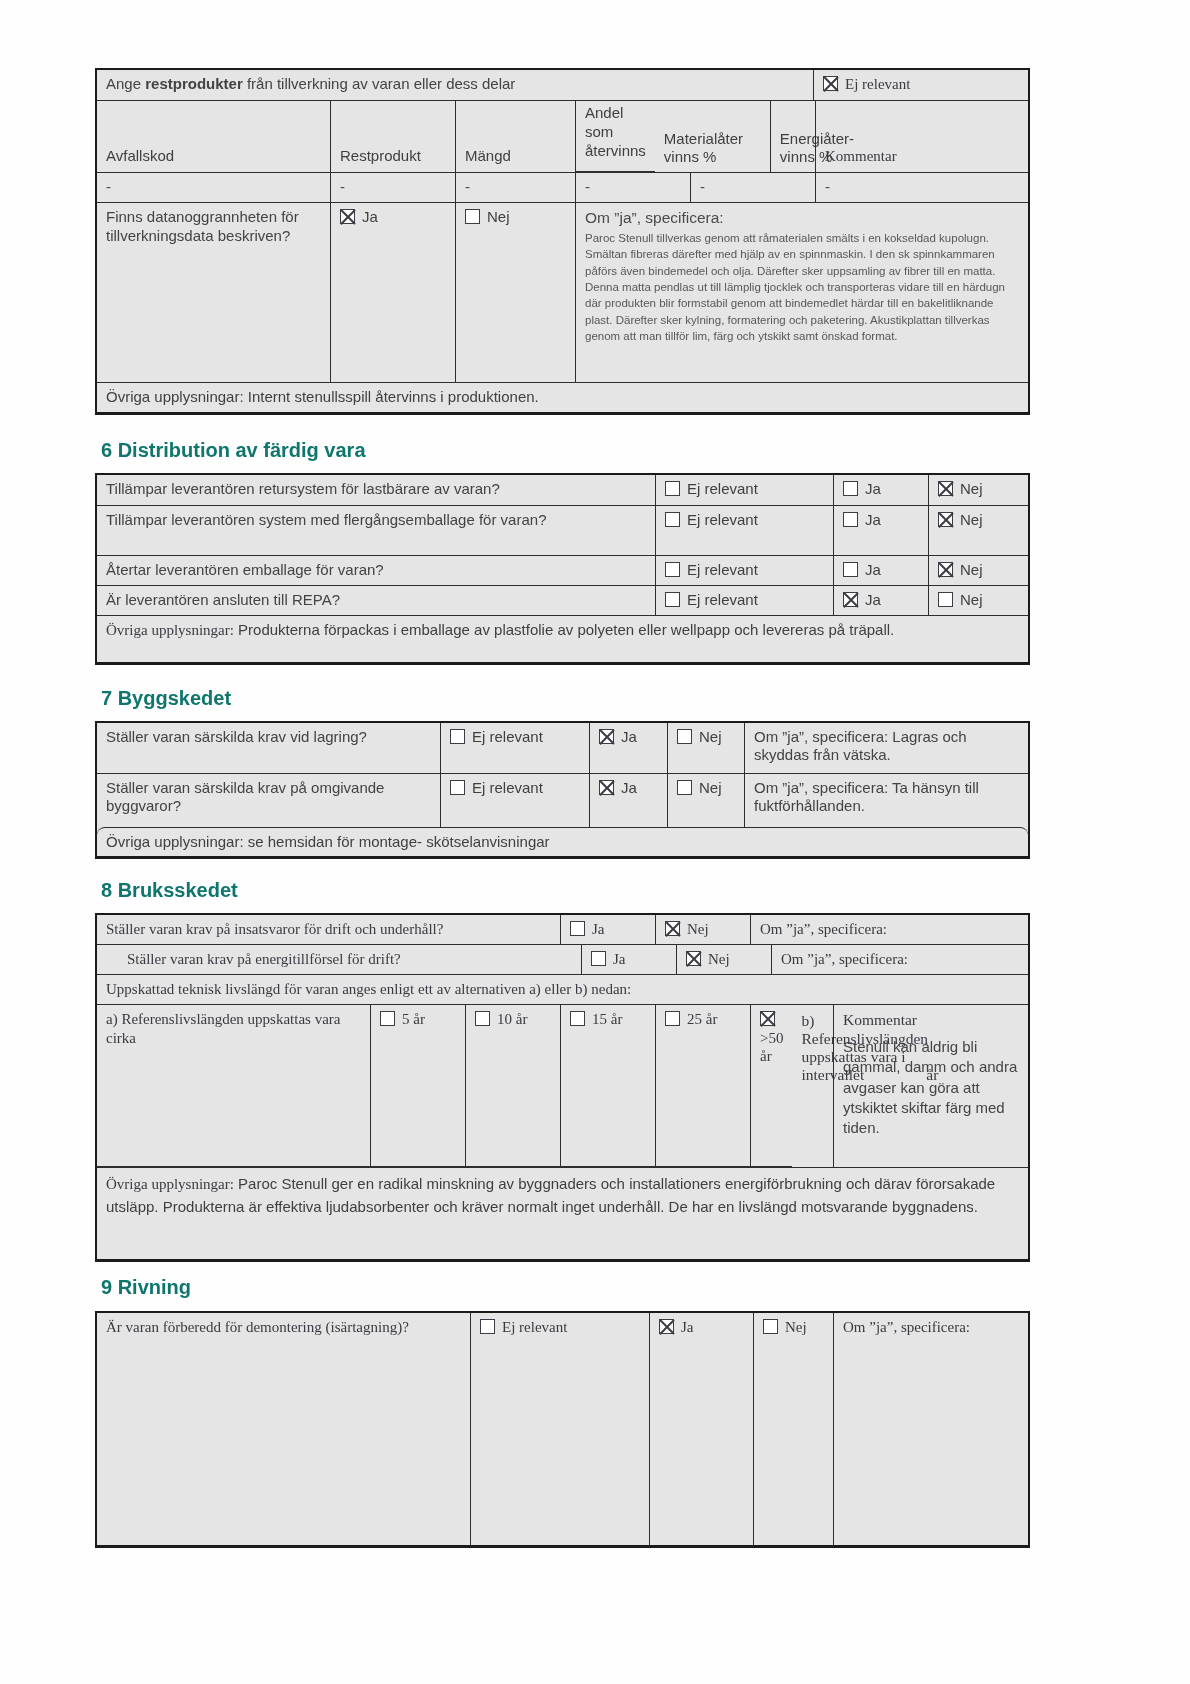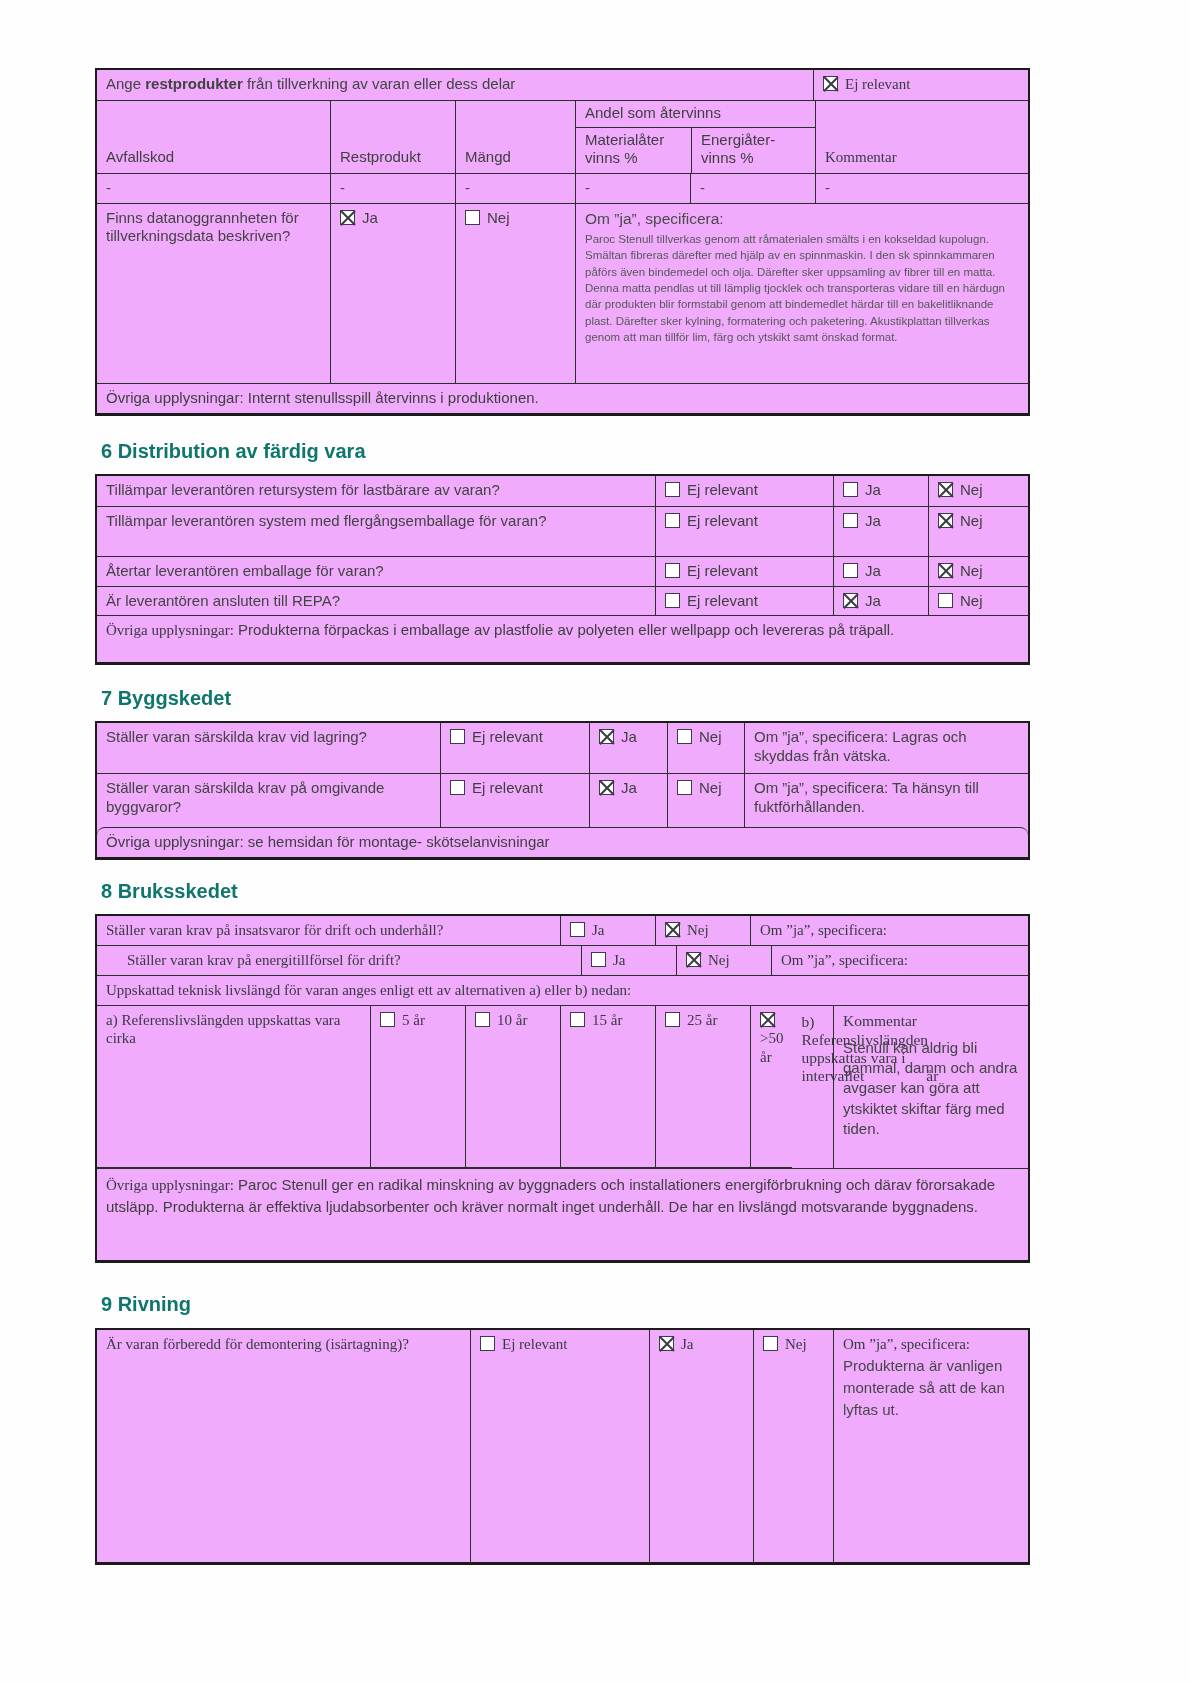--- a/index.html
+++ b/index.html
@@ -5,50 +5,50 @@
   * { box-sizing: border-box; margin: 0; padding: 0; }
   html,body { background:#ffffff; }
   body {
     width:1190px; height:1684px;
     font-family:"Liberation Sans", sans-serif;
     color:#3f3f3f;
   }
   .page { position:relative; width:1190px; height:1684px; background:#fefefe; overflow:hidden; }
   .content { position:absolute; left:95px; top:68px; width:935px; }
 
-  .tbl { border:2px solid #1b1b1b; border-bottom-width:3px; background:#f0abfc; }
+  .tbl { border:2px solid #1b1b1b; border-bottom-width:3px; background:#e5e5e5; }
   .row { display:grid; border-top:1px solid #2e2e2e; }
   .row.first { border-top:none; }
   .cell { padding:5px 9px; border-left:1px solid #2e2e2e; font-size:15px; line-height:1.25; }
   .row > .cell:first-child { border-left:none; }
 
   .serif { font-family:"Liberation Serif", serif; color:#3a3a42; }
 
   .h { font-family:"Liberation Sans", sans-serif; font-weight:bold; font-size:20px; color:#0f766e; }
   .h6 { margin:24px 0 11px 6px; }
   .h7 { margin:22px 0 11px 6px; }
   .h8 { margin:20px 0 11px 6px; }
-  .h9 { margin:30px 0 12px 6px; }
+  .h9 { margin:14px 0 12px 6px; }
 
   .cb {
     display:inline-block; width:15px; height:15px;
     border:1.5px solid #3c3c44; background:#fff;
     position:relative; margin-right:7px; vertical-align:-2px; flex:none;
   }
   .cb.checked::before, .cb.checked::after {
     content:""; position:absolute; left:5.6px; top:-3px;
     width:1.6px; height:20px; background:#3c3c44;
   }
   .cb.checked::before { transform:rotate(45deg); }
   .cb.checked::after  { transform:rotate(-45deg); }
   .opt { white-space:nowrap; }
 
   
   .hdr-cell { display:flex; align-items:flex-end; padding-bottom:6px; }
-  .hdr-group { padding:0; display:flex; flex-direction:column; }
+  .hdr-group { padding:0; display:flex; flex-direction:row; }
   .andel { border-bottom:1px solid #2e2e2e; padding:3px 9px 4px 9px; font-size:15px; }
   .andel-sub { display:grid; grid-template-columns:115px 1fr; flex:1; }
   .andel-sub > div { padding:3px 9px 6px 9px; display:flex; align-items:flex-end; font-size:15px; line-height:1.2; }
   .andel-sub > div + div { border-left:1px solid #2e2e2e; }
 
   .spec-title { font-size:15.5px; color:#4a4a4a; }
   .spec-small { font-size:11.5px; line-height:1.42; color:#585858; margin-top:3px; }
 
   .kom-head { font-size:15.5px; margin-bottom:8px; }
   .kom-text { font-size:15px; line-height:1.35; color:#444; }
@@ -230,19 +230,18 @@
   <h2 class="h h9">9 Rivning</h2>
 
   <div class="tbl">
     <div class="row first" style="grid-template-columns:373px 179px 104px 80px 1fr; min-height:232px;">
       <div class="cell serif">Är varan förberedd för demontering (isärtagning)?</div>
       <div class="cell opt serif"><span class="cb"></span><span>Ej relevant</span></div>
       <div class="cell opt serif"><span class="cb checked"></span><span>Ja</span></div>
       <div class="cell opt serif"><span class="cb"></span><span>Nej</span></div>
       <div class="cell">
         <div class="serif" style="margin-bottom:2px;">Om ”ja”, specificera:</div>
-        <div style="line-height:1.45; color:#474747;">Produkterna är vanligen monterade så att de kan lyftas ut.</div>
       </div>
     </div>
   </div>
 
 </div>
 </div>
 
 </body></html>

